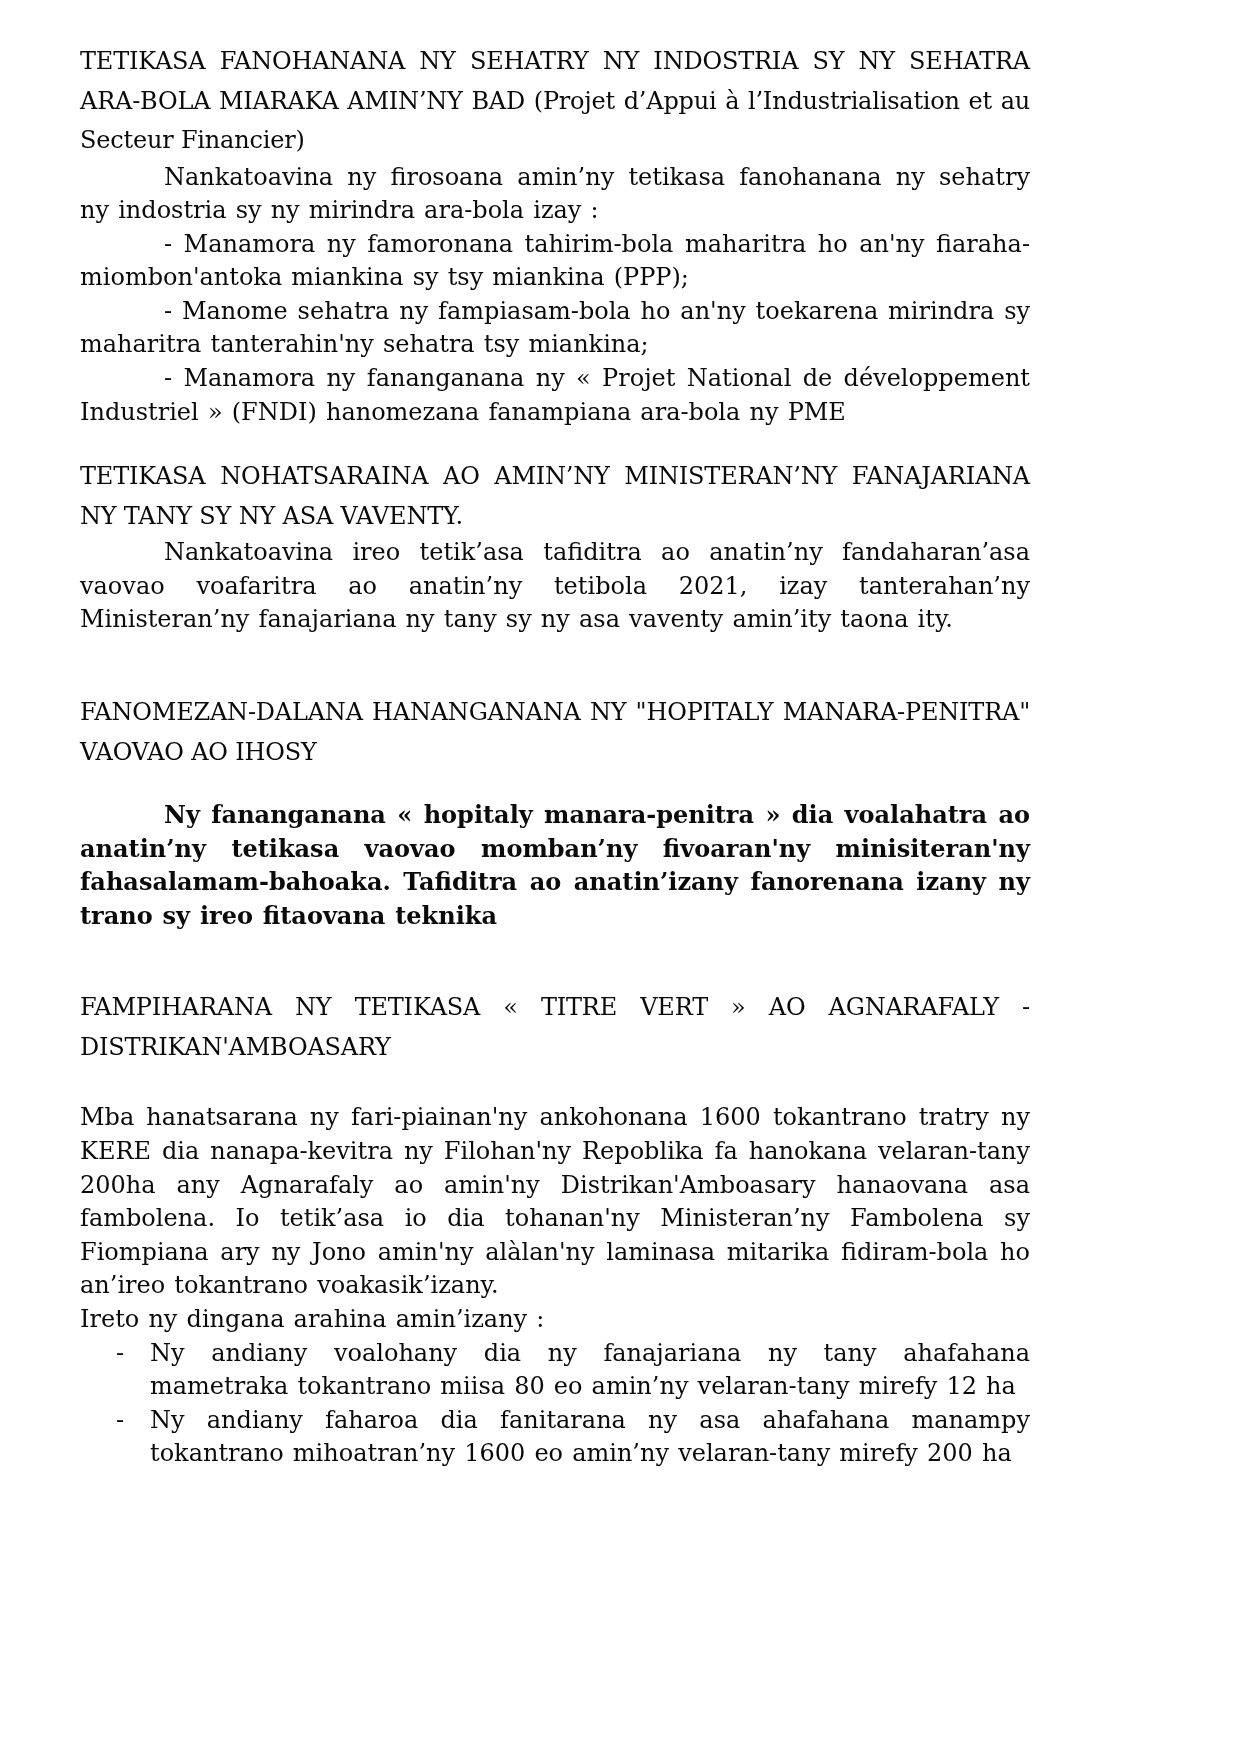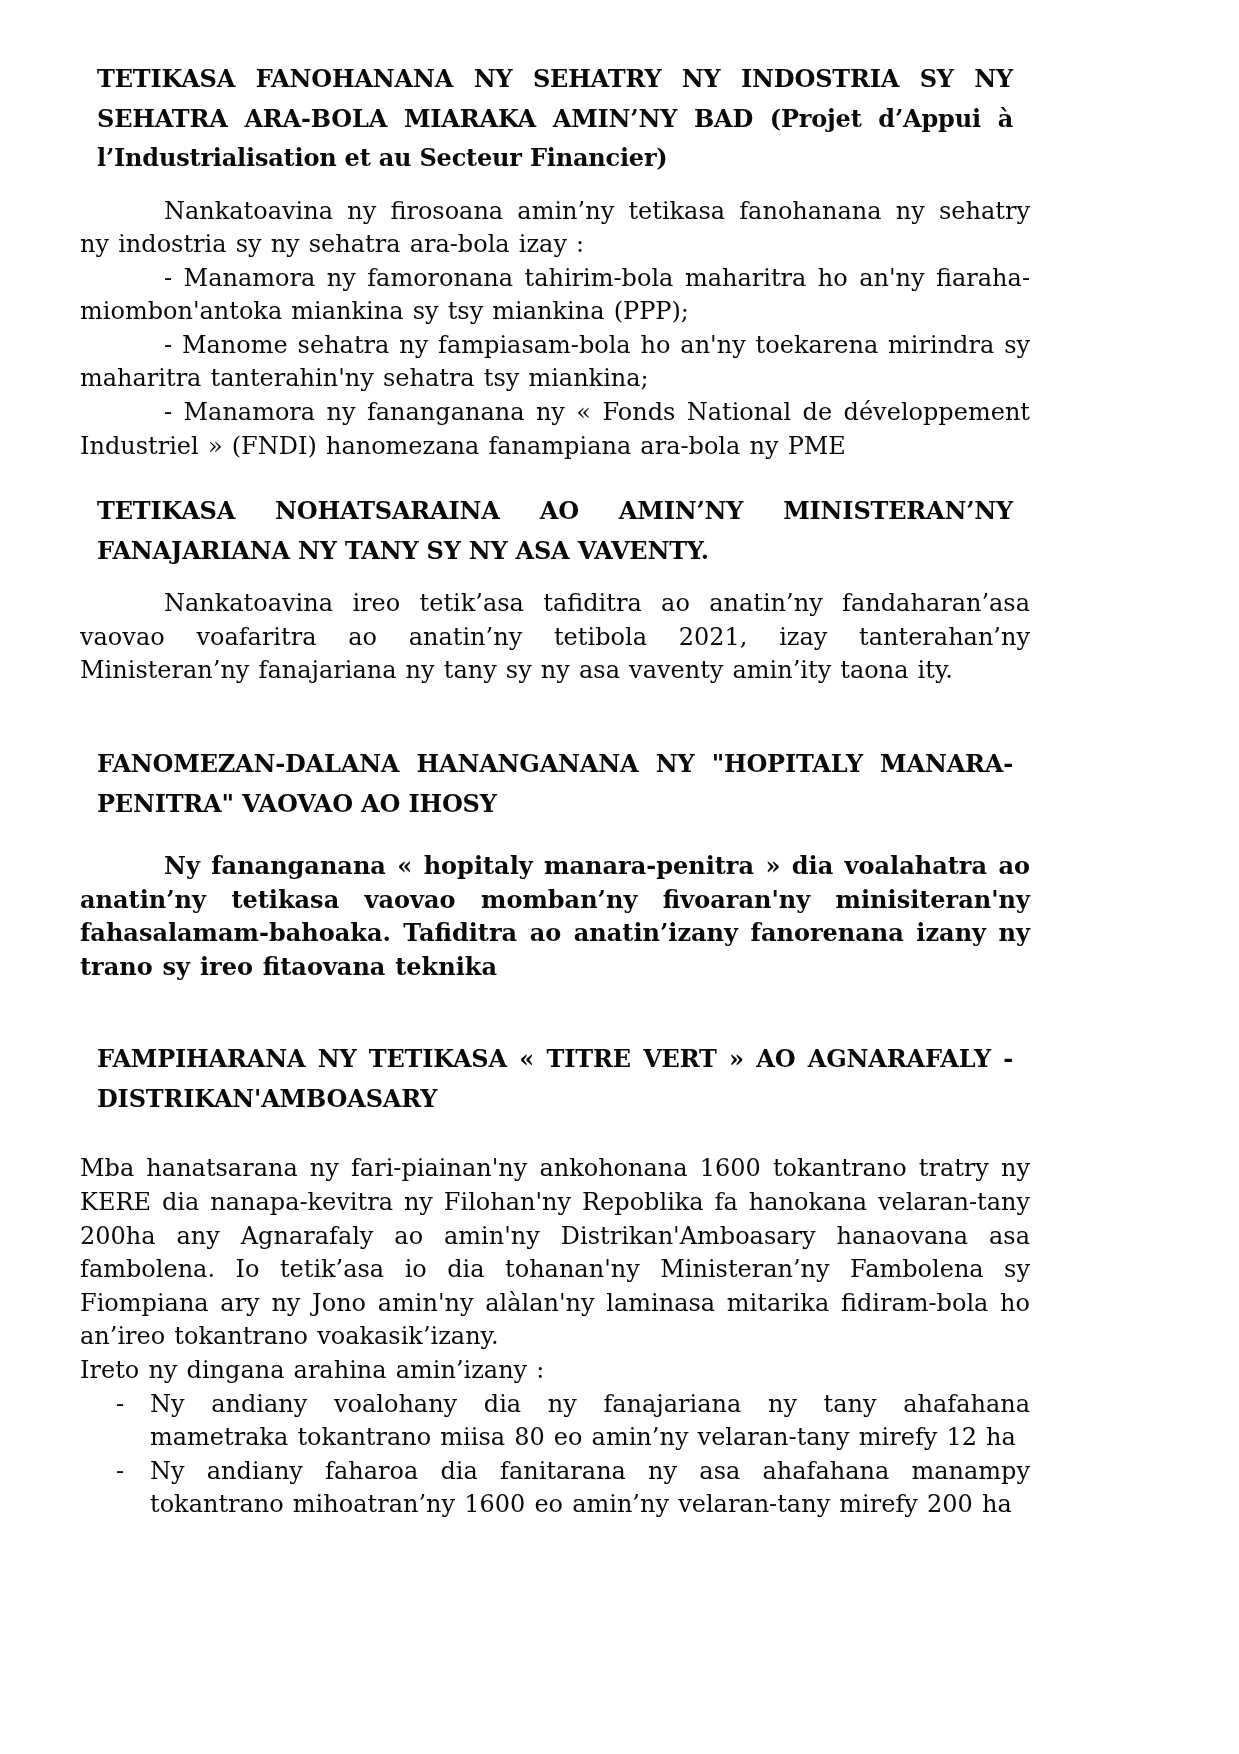--- a/index.html
+++ b/index.html
@@ -16,25 +16,25 @@
     font-family: "DejaVu Serif", "Liberation Serif", serif;
     overflow: hidden;
   }
   .content {
     position: absolute;
     left: 80px;
     top: 42px;
     width: 950px;
   }
   .h {
-    font-weight: bold;
+    font-weight: normal;
     font-size: 24px;
     line-height: 39.5px;
     text-align: justify;
-    margin: 17px;
+    margin: 0;
     letter-spacing: -0.2px;
   }
   .p {
     font-size: 24px;
     line-height: 33.6px;
     text-align: justify;
     margin: 0;
     word-spacing: 1.5px;
   }
   .indent {
@@ -58,24 +58,24 @@
     top: 0;
   }
 </style>
 </head>
 <body>
 
 <div class="page">
   <div class="content">
 
     <h2 class="h">TETIKASA FANOHANANA NY SEHATRY NY INDOSTRIA SY NY SEHATRA ARA-BOLA  MIARAKA AMIN’NY BAD (Projet d’Appui à l’Industrialisation et au Secteur Financier)</h2>
-    <p class="p indent">Nankatoavina ny firosoana amin’ny tetikasa fanohanana ny sehatry ny indostria sy ny sehatra ara-bola izay :</p>
+    <p class="p indent">Nankatoavina ny firosoana amin’ny tetikasa fanohanana ny sehatry ny indostria sy ny mirindra ara-bola izay :</p>
     <p class="p indent">- Manamora ny famoronana tahirim-bola maharitra ho an'ny fiaraha-miombon'antoka miankina sy  tsy miankina (PPP);</p>
     <p class="p indent">- Manome sehatra ny fampiasam-bola ho an'ny toekarena mirindra sy maharitra tanterahin'ny sehatra tsy miankina;</p>
-    <p class="p indent">- Manamora ny fananganana  ny « Fonds National de développement Industriel » (FNDI) hanomezana fanampiana ara-bola ny PME</p>
+    <p class="p indent">- Manamora ny fananganana  ny « Projet National de développement Industriel » (FNDI) hanomezana fanampiana ara-bola ny PME</p>
 
     <h2 class="h mt-md">TETIKASA NOHATSARAINA AO AMIN’NY MINISTERAN’NY FANAJARIANA NY TANY SY NY ASA VAVENTY.</h2>
     <p class="p indent">Nankatoavina ireo tetik’asa  tafiditra ao anatin’ny fandaharan’asa vaovao voafaritra ao anatin’ny tetibola 2021, izay tanterahan’ny Ministeran’ny fanajariana ny tany sy ny asa vaventy amin’ity taona ity.</p>
 
     <h2 class="h mt-lg">FANOMEZAN-DALANA HANANGANANA NY "HOPITALY MANARA-PENITRA" VAOVAO AO IHOSY</h2>
     <p class="p indent mt-sm">Ny fananganana  « hopitaly manara-penitra » dia voalahatra ao anatin’ny tetikasa vaovao momban’ny fivoaran'ny minisiteran'ny fahasalamam-bahoaka. Tafiditra ao anatin’izany  fanorenana  izany ny trano sy ireo fitaovana teknika</p>
 
     <h2 class="h mt-lg">FAMPIHARANA NY TETIKASA « TITRE VERT »   AO AGNARAFALY - DISTRIKAN'AMBOASARY</h2>
     <p class="p mt-xs">Mba hanatsarana ny fari-piainan'ny ankohonana 1600 tokantrano tratry ny KERE dia nanapa-kevitra ny Filohan'ny Repoblika fa hanokana velaran-tany 200ha any Agnarafaly ao amin'ny Distrikan'Amboasary hanaovana asa fambolena. Io tetik’asa io dia tohanan'ny Ministeran’ny Fambolena sy Fiompiana ary ny Jono amin'ny alàlan'ny  laminasa mitarika fidiram-bola ho an’ireo tokantrano voakasik’izany.</p>
     <p class="p">Ireto ny dingana arahina amin’izany :</p>

